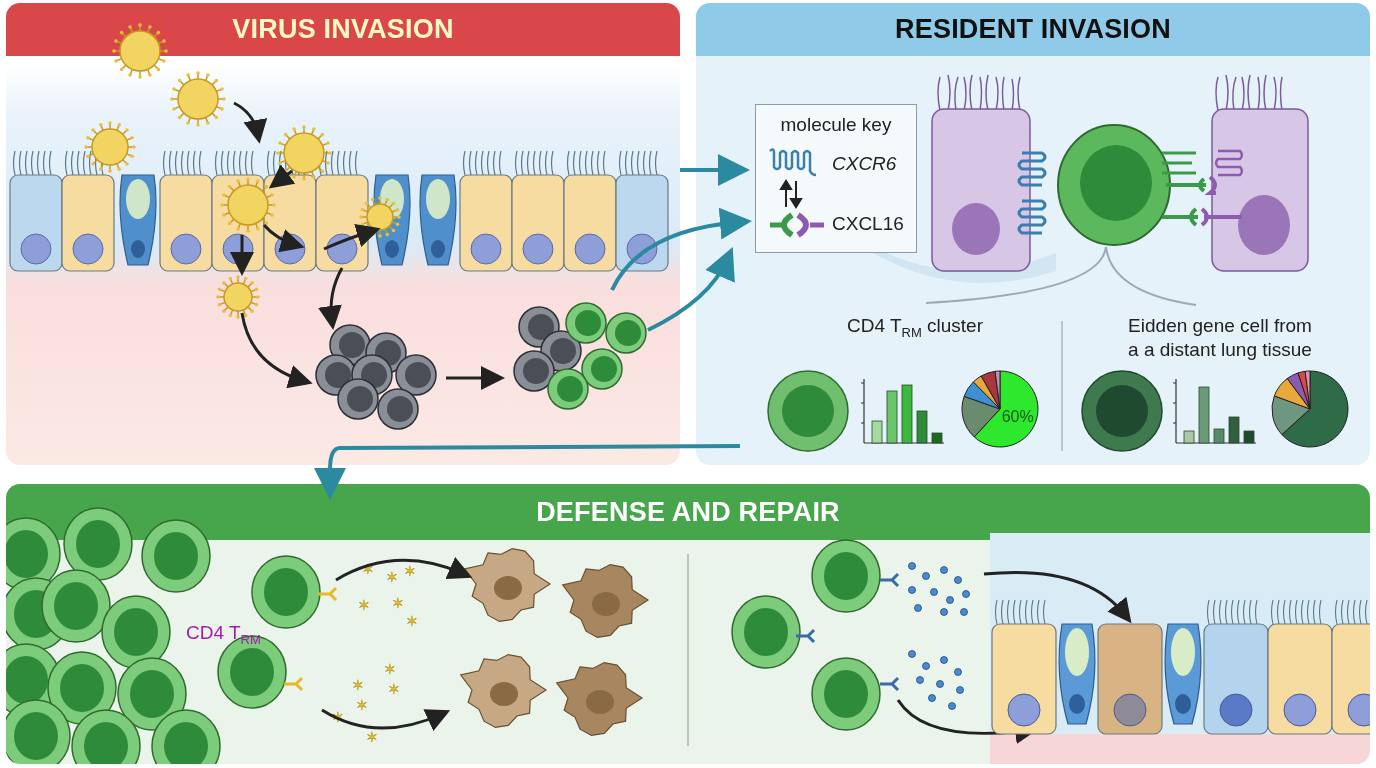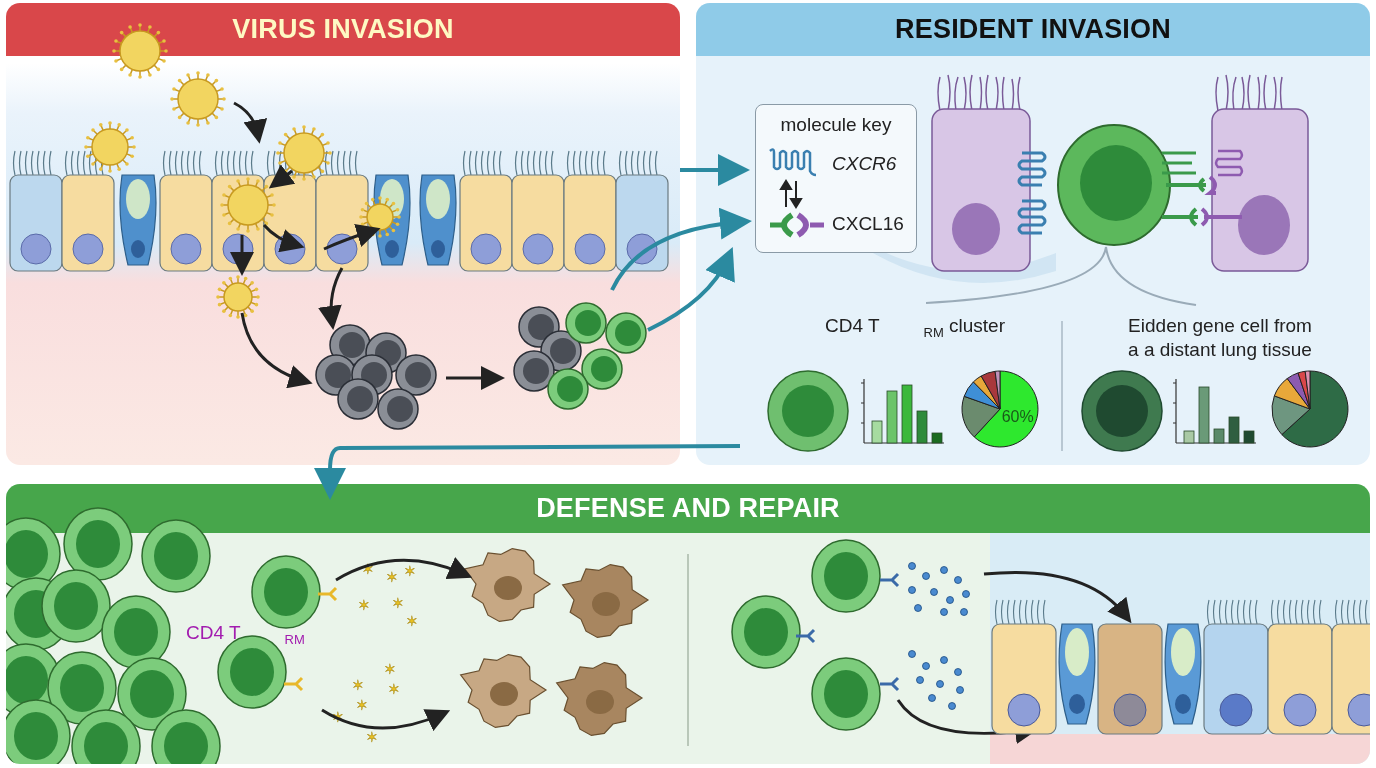--- a/index.html
+++ b/index.html
@@ -4,28 +4,28 @@
 <style>
   html,body{margin:0;padding:0;background:#ffffff;}
   body{width:1376px;height:768px;position:relative;overflow:hidden;font-family:"Liberation Sans",sans-serif;}
   .panel{position:absolute;border-radius:14px;overflow:hidden;}
   .hdr{position:absolute;left:0;right:0;top:0;display:flex;align-items:center;justify-content:center;font-weight:bold;letter-spacing:0.2px;}
   #p1{left:6px;top:3px;width:674px;height:462px;background:linear-gradient(#ffffff 60px,#eaf3fb 110px,#d9ebf8 240px,#f9dede 280px,#fbe9e4 460px);}
   #p1 .hdr{height:53px;background:#d9474a;color:#fef9c3;font-size:27px;}
   #p2{left:696px;top:3px;width:674px;height:462px;background:#e6f2fa;}
   #p2 .hdr{height:53px;background:#8fcbe8;color:#111;font-size:27px;}
   #p3{left:6px;top:484px;width:1364px;height:280px;background:#eaf4ea;}
-  #p3 .hdr{height:49px;background:#47a64b;color:#fff;font-size:27px;}
+  #p3 .hdr{height:56px;background:#47a64b;color:#fff;font-size:27px;}
   svg.layer{position:absolute;left:0;top:0;}
   .txt{position:absolute;color:#a21caf;}
-  .key{position:absolute;left:755px;top:104px;width:160px;height:147px;border:1.5px solid #8a9aa6;border-radius:8px;background:#f4f9fc;}
+  .key{position:absolute;left:755px;top:104px;width:160px;height:147px;border:1.5px solid #8a9aa6;border-radius:0;background:#f4f9fc;}
   .key-title{position:absolute;left:0;right:0;top:9px;text-align:center;font-size:19px;color:#222;}
   .key-lbl{position:absolute;left:76px;font-size:19px;color:#222;}
   .cap{position:absolute;text-align:center;font-size:19px;line-height:24px;color:#222;}
-  sub{font-size:13px;margin-left:44px;}
+  sub{font-size:13px;}
 </style>
 </head>
 <body>
 
 <div class="panel" id="p1">
   <div class="hdr">VIRUS INVASION</div>
   <svg class="layer" width="674" height="462">
     <defs>
       <marker id="ah" markerWidth="8" markerHeight="8" refX="5" refY="4" orient="auto">
           <path d="M0,0 L8,4 L0,8 Z" fill="#222"></path>

